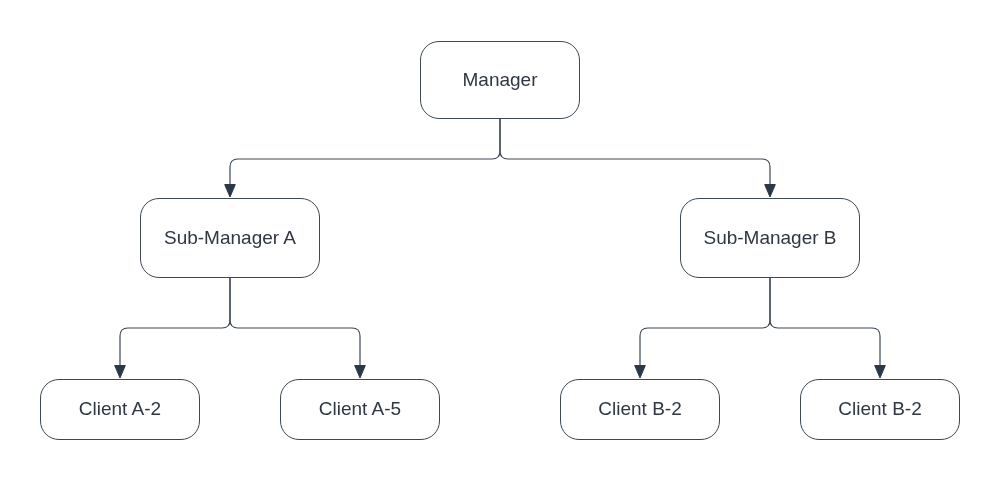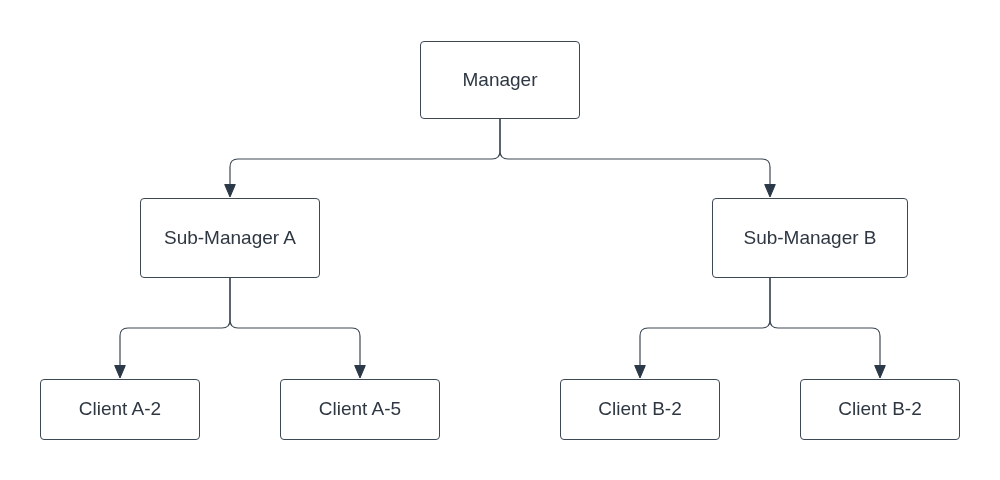--- a/index.html
+++ b/index.html
@@ -31,33 +31,33 @@
     fill: #2b3847;
     stroke: #2b3847;
     stroke-width: 1;
     stroke-linejoin: round;
   }
   .node {
     position: absolute;
     box-sizing: border-box;
     background: #ffffff;
     border: 1px solid #3d4855;
-    border-radius: 4px;
+    border-radius: 19px;
     display: flex;
     align-items: center;
     justify-content: center;
     font-size: 19px;
     color: #2e3742;
     text-align: center;
     line-height: 1.2;
     white-space: nowrap;
   }
   .node-manager   { left: 420px; top: 41px;  width: 160px; height: 78px; }
   .node-sub-a     { left: 140px; top: 198px; width: 180px; height: 80px; }
-  .node-sub-b     { left: 712px; top: 198px; width: 196px; height: 80px; }
+  .node-sub-b     { left: 680px; top: 198px; width: 180px; height: 80px; }
   .node-client-a1 { left: 40px;  top: 379px; width: 160px; height: 61px; }
   .node-client-a2 { left: 280px; top: 379px; width: 160px; height: 61px; }
   .node-client-b1 { left: 560px; top: 379px; width: 160px; height: 61px; }
   .node-client-b2 { left: 800px; top: 379px; width: 160px; height: 61px; }
 </style>
 </head>
 <body>
 
 <div class="canvas">
 

